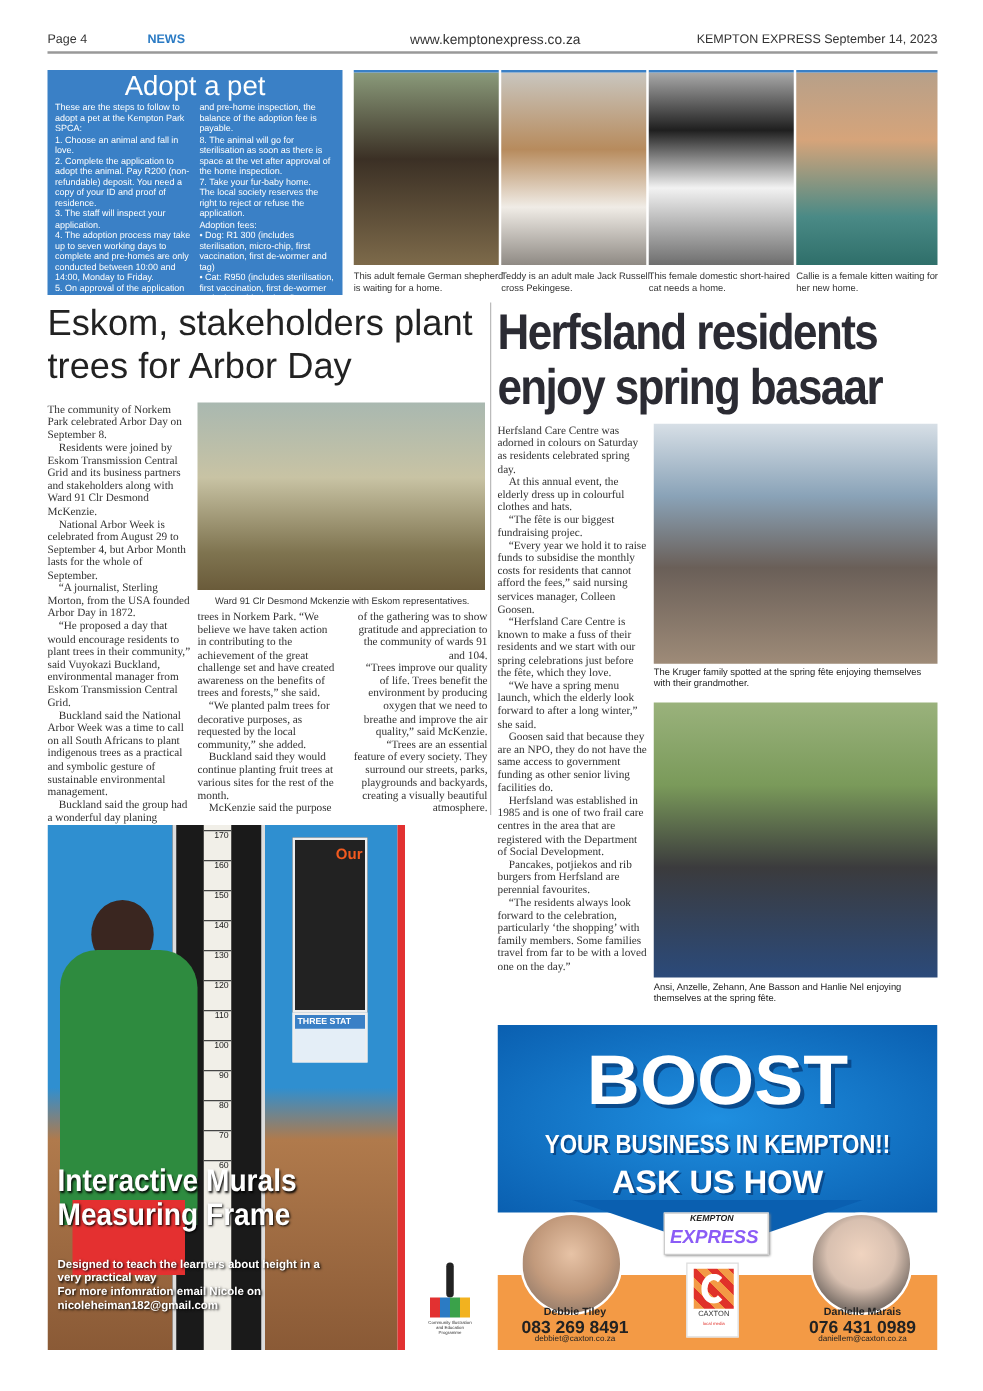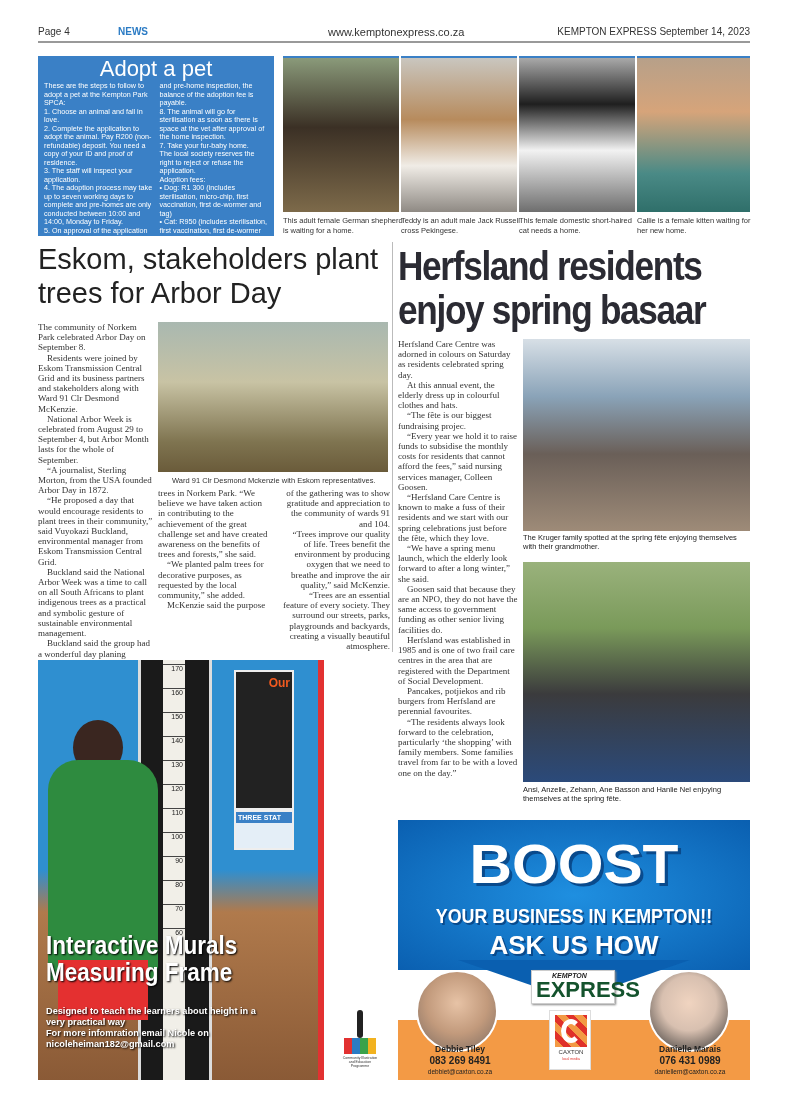--- a/index.html
+++ b/index.html
@@ -68,29 +68,29 @@
   .ad .chev{position:absolute;left:60px;top:140px;width:232px;height:40px;background:#0a5fb0;clip-path:polygon(0 0,100% 0,50% 100%);}
   .ad .boost{position:absolute;left:0;top:14px;width:352px;text-align:center;color:#fff;font-weight:bold;font-size:56px;line-height:60px;text-shadow:3px 3px 0 #094a8c;transform:scaleX(1.05);}
   .ad .l2{position:absolute;left:0;top:84px;width:352px;text-align:center;color:#fff;font-weight:bold;font-size:21px;text-shadow:2px 2px 0 #094a8c;transform:scaleX(0.85);}
   .ad .l3{position:absolute;left:0;top:110px;width:352px;text-align:center;color:#fff;font-weight:bold;font-size:26px;text-shadow:2px 2px 0 #094a8c;}
   .ad .orange{position:absolute;left:0;top:200px;width:352px;height:60px;background:#f39a45;}
   .ad .face{position:absolute;top:150px;width:82px;height:82px;border-radius:50%;background:radial-gradient(circle at 50% 40%,#e7c3a6 0%,#c29a7c 50%,#7a6a60 100%);border:2px solid #fff;}
   .ad .face.f1{left:18px;}
   .ad .face.f2{left:250px;background:radial-gradient(circle at 50% 40%,#f0d4c0 0%,#d8c0b0 45%,#2b2b2b 100%);}
   .ad .ke{position:absolute;left:133px;top:150px;width:84px;height:34px;background:#fff;border:1px solid #ccc;box-shadow:1px 1px 2px #888;}
   .ad .ke .k1{font-size:7px;font-weight:bold;font-style:italic;color:#222;padding-left:20px;line-height:9px;}
-  .ad .ke .k2{font-size:22px;font-weight:bold;color:#14532d;line-height:20px;padding-left:4px;}
+  .ad .ke .k2{font-size:15px;font-weight:bold;font-style:italic;color:#8b5cf6;line-height:20px;padding-left:4px;}
   .ad .cx{position:absolute;left:151px;top:190px;width:42px;height:60px;background:#fff;border:1px solid #ddd;}
   .ad .cx .sq{position:absolute;left:5px;top:4px;width:32px;height:32px;background:repeating-linear-gradient(45deg,#f39a45 0 6px,#e0312a 6px 12px);}
   .ad .cx .c{position:absolute;left:11px;top:8px;width:20px;height:24px;border:5px solid #fff;border-right-color:transparent;border-radius:50%;}
   .ad .cx .t{position:absolute;left:0;top:38px;width:42px;font-size:6px;text-align:center;color:#333;}
   .ad .cx .t2{position:absolute;left:0;top:46px;width:42px;font-size:3.5px;text-align:center;color:#e0312a;}
   .ad .contact{position:absolute;top:224px;width:120px;text-align:center;color:#222;font-weight:bold;}
   .ad .contact .n{font-size:8.5px;line-height:11px;}
-  .ad .contact .ph{font-size:10px;line-height:12px;}
+  .ad .contact .ph{font-size:14px;line-height:12px;}
   .ad .contact .em{font-size:6.5px;line-height:10px;font-weight:normal;}
   .ad .contact.c1{left:2px;}
   .ad .contact.c2{left:232px;}
 </style>
 </head>
 <body>
 
 <div class="abs hdr">
   <span class="pg">Page 4</span>
   <span class="sec">NEWS</span>
@@ -148,20 +148,21 @@
   <p>“A journalist, Sterling Morton, from the USA founded Arbor Day in 1872.</p>
   <p>“He proposed a day that would encourage residents to plant trees in their community,” said Vuyokazi Buckland, environmental manager from Eskom Transmission Central Grid.</p>
   <p>Buckland said the National Arbor Week was a time to call on all South Africans to plant indigenous trees as a practical and symbolic gesture of sustainable environmental management.</p>
   <p>Buckland said the group had a wonderful day planing</p>
 </div>
 <div class="abs arbor-photo"></div>
 <div class="abs arbor-cap">Ward 91 Clr Desmond Mckenzie with Eskom representatives.</div>
 <div class="abs serif arbor-c2">
   <p class="first">trees in Norkem Park. “We believe we have taken action in contributing to the achievement of the great challenge set and have created awareness on the benefits of trees and forests,” she said.</p>
   <p>“We planted palm trees for decorative purposes, as requested by the local community,” she added.</p>
+  <p>Buckland said they would continue planting fruit trees at various sites for the rest of the month.</p>
   <p>McKenzie said the purpose</p>
 </div>
 <div class="abs serif arbor-c3">
   <p class="first">of the gathering was to show gratitude and appreciation to the community of wards 91 and 104.</p>
   <p>“Trees improve our quality of life. Trees benefit the environment by producing oxygen that we need to breathe and improve the air quality,” said McKenzie.</p>
   <p>“Trees are an essential feature of every society. They surround our streets, parks, playgrounds and backyards, creating a visually beautiful atmosphere.</p>
 </div>
 
 <div class="abs herf-h">Herfsland residents enjoy spring basaar</div>
 <div class="abs serif herf-c1">

